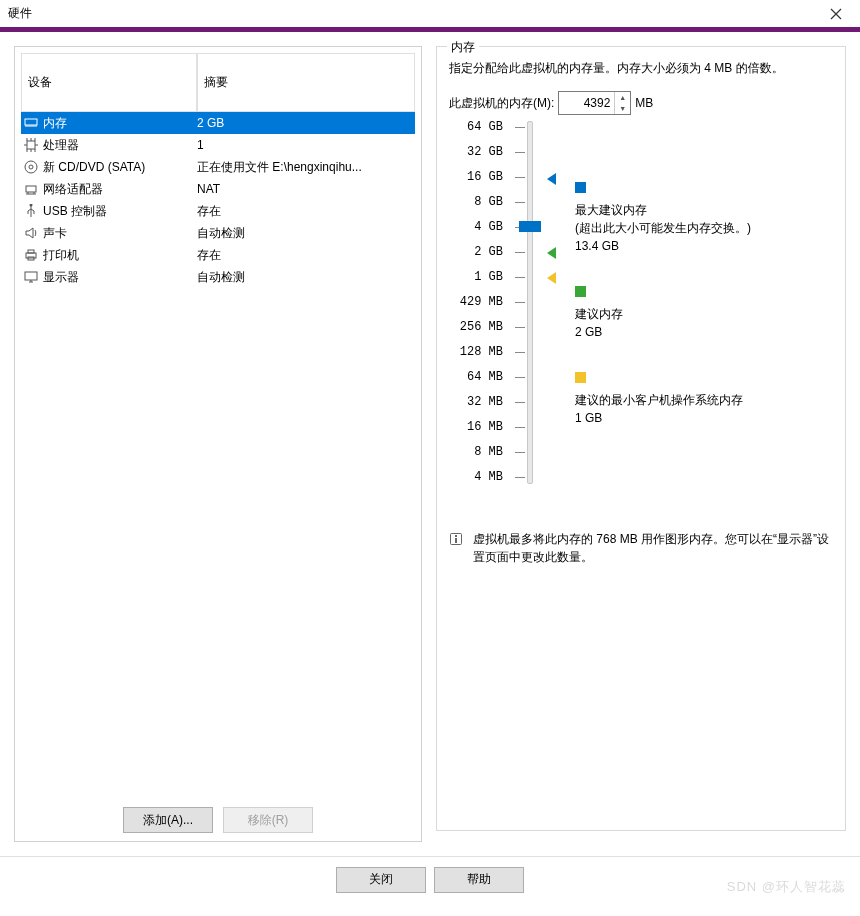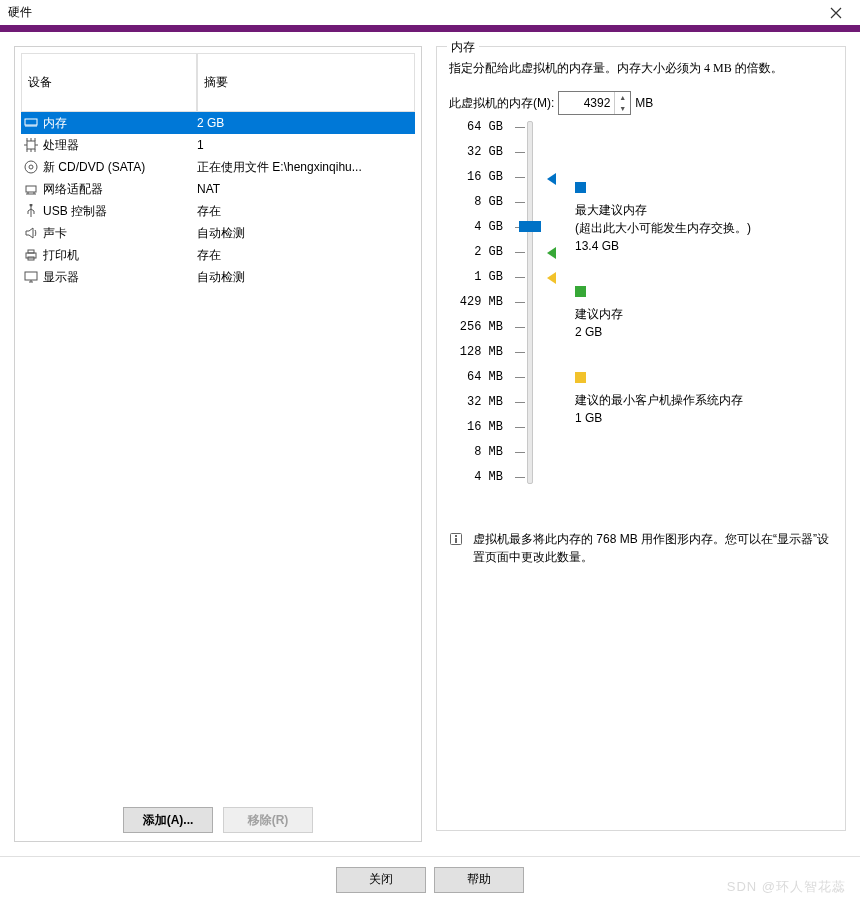--- a/index.html
+++ b/index.html
@@ -1,39 +1,39 @@
 <!DOCTYPE html>
 <html><head>
 <meta charset="utf-8">
 <style>
 * { box-sizing: border-box; font-family: "Microsoft YaHei", "Segoe UI", Tahoma, sans-serif; font-size: 12px; }
 body { margin: 0; background: #fff; width: 860px; height: 916px; overflow: hidden; }
-.titlebar { height: 32px; display: flex; align-items: center; padding: 0 8px; border-bottom: 7px solid #701a75; }
+.titlebar { height: 32px; display: flex; align-items: center; padding: 0 8px; border-bottom: 5px solid #701a75; }
 .titlebar .title { flex: 1; }
 .titlebar .close { width: 32px; height: 32px; display: flex; align-items: center; justify-content: center; }
 .body { padding: 14px; height: 824px; display: flex; gap: 14px; }
 .left-panel { width: 408px; border: 1px solid #d0d0d0; padding: 6px; display: flex; flex-direction: column; }
 .dev-table { flex: 1; }
 .dev-header { display: flex; }
 .dev-header .col { padding: 20px 6px; border: 1px solid #e0e0e0; background: #fff; }
 .col-device { width: 176px; }
 .col-summary { flex: 1; }
 .dev-row { display: flex; height: 22px; align-items: center; }
 .dev-row .icon-cell { width: 20px; display: flex; justify-content: center; }
 .dev-row .name-cell { width: 156px; padding-left: 2px; white-space: nowrap; overflow: hidden; text-overflow: ellipsis; }
 .dev-row .sum-cell { flex: 1; white-space: nowrap; overflow: hidden; text-overflow: ellipsis; }
 .dev-row.selected { background: #0078d7; color: #fff; }
 .dev-row.selected svg { stroke: #fff; fill: #fff; }
-.btn-row { display: flex; justify-content: center; gap: 10px; padding: 8px 0 2px; font-weight: bold; }
+.btn-row { display: flex; justify-content: center; gap: 10px; padding: 8px 0 2px; }
 .btn { min-width: 90px; height: 26px; border: 1px solid #adadad; background: #e1e1e1; display: flex; align-items: center; justify-content: center; cursor: default; }
 .btn.disabled { color: #a0a0a0; border-color: #d0d0d0; background: #efefef; }
 .right-panel { flex: 1; position: relative; }
 .group { border: 1px solid #d9d9d9; padding: 12px 12px 12px 12px; position: relative; height: 785px; }
 .group-label { position: absolute; top: -8px; left: 10px; background: #fff; padding: 0 4px; }
-.desc { margin-bottom: 14px; line-height: 1.5; font-family: Liberation Serif, serif; }
+.desc { margin-bottom: 14px; line-height: 1.5; }
 .mem-row { display: flex; align-items: center; gap: 4px; }
 .spinner { display: flex; align-items: flex-end; border: 1px solid #7a7a7a; height: 24px; }
 .spinner input { border: none; width: 55px; text-align: right; padding: 0 4px; outline: none; height: 22px; font-size: 12px; }
 .spinner .arrows { width: 16px; height: 22px; border-left: 1px solid #ccc; display: flex; flex-direction: column; }
 .spinner .arrows div { flex: 1; display: flex; align-items: center; justify-content: center; font-size: 7px; color: #555; }
 .slider-area { display: flex; }
 .tick-labels { width: 60px; }
 .tick-labels div { height: 25px; text-align: right; padding-right: 6px; line-height: 25px; font-family: Liberation Mono, monospace; }
 .slider-track { width: 40px; position: relative; }
 .track-groove { position: absolute; left: 18px; top: 6px; bottom: 6px; width: 6px; background: #e8e8e8; border: 1px solid #c8c8c8; border-radius: 2px; }

